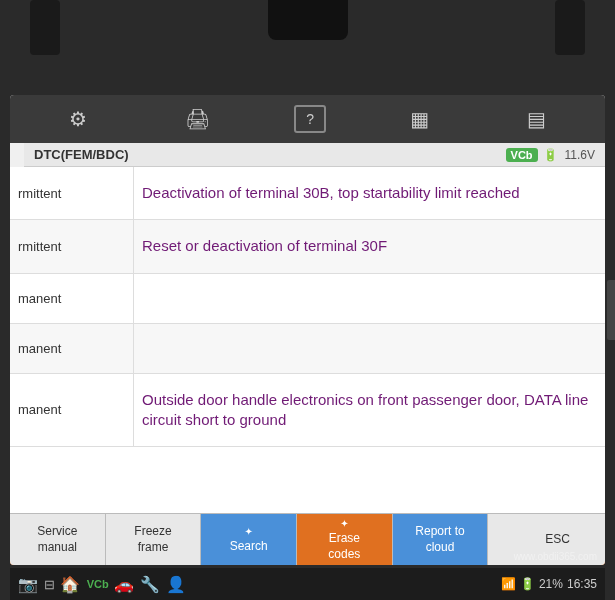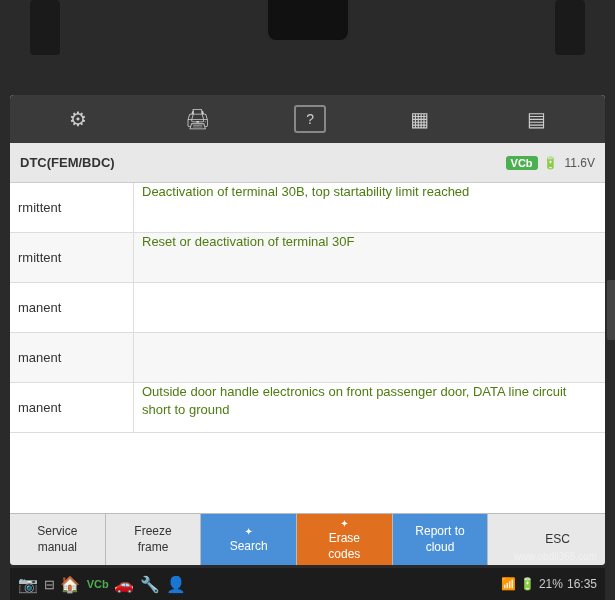--- a/index.html
+++ b/index.html
@@ -49,27 +49,28 @@
     .toolbar-icon {
       color: #ccc;
       font-size: 20px;
       cursor: pointer;
       padding: 6px 14px;
     }
 
     
     .status-bar {
       background: #e8e8e8;
-      height: 40px;
+      height: 24px;
       display: flex;
       align-items: center;
       justify-content: space-between;
       padding: 8px 10px;
       border-bottom: 1px solid #ccc;
       flex-shrink: 0;
+      margin-left: 14px;
     }
 
     .status-bar-title {
       font-size: 13px;
       color: #333;
       font-weight: bold;
     }
 
     .status-bar-right {
       display: flex;
@@ -111,23 +112,23 @@
       padding: 6px 8px;
       font-size: 13px;
       color: #333;
       border-right: 1px solid #ddd;
       display: flex;
       align-items: center;
     }
 
     .cell-desc {
       flex: 1;
-      padding: 0 8px;
-      font-size: 13px;
-      color: #4d7c0f;
+      padding: 16px 8px;
+      font-size: 15px;
+      color: #701a75;
       line-height: 1.35;
     }
 
     
     .action-bar {
       height: 52px;
       background: #f97316;
       display: flex;
       align-items: stretch;
       border-top: 1px solid #bbb;

